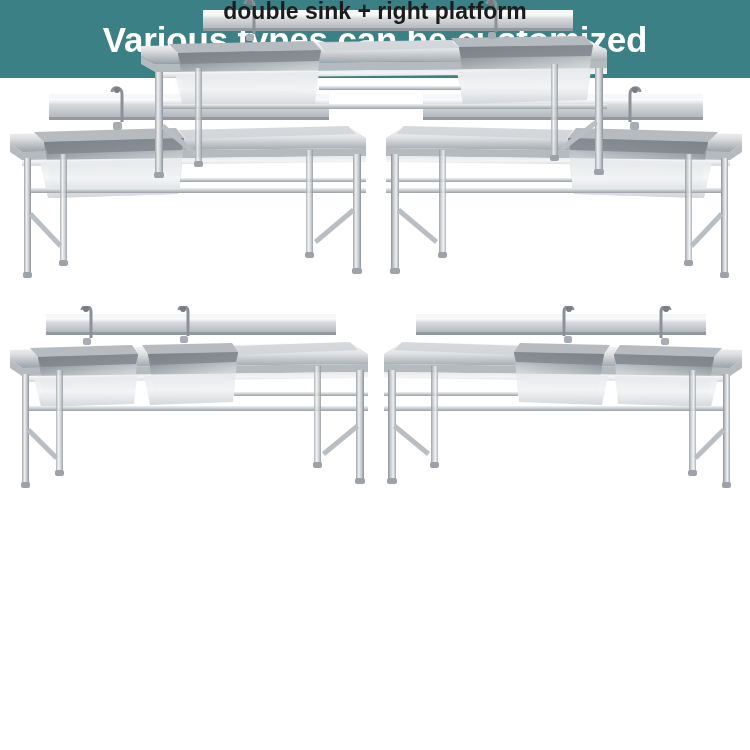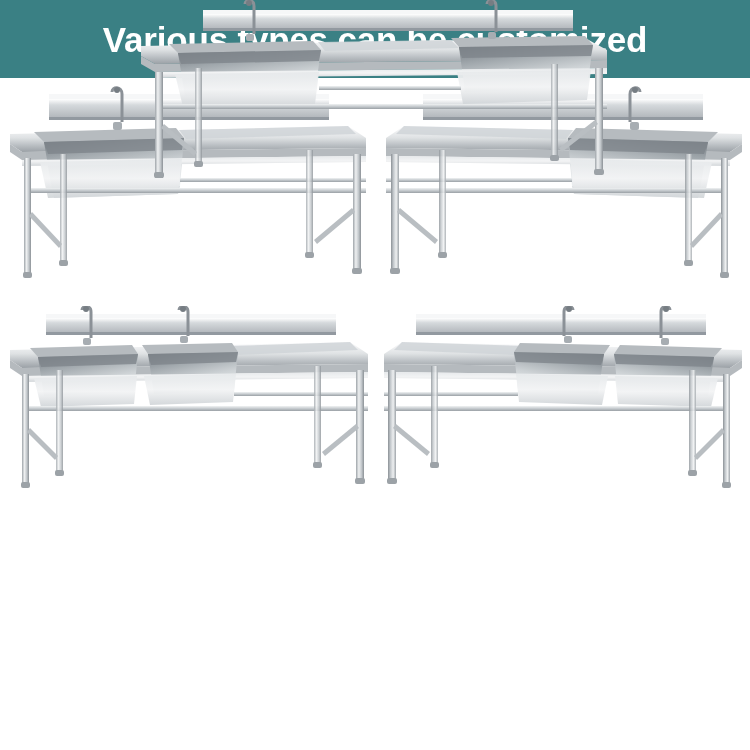--- a/index.html
+++ b/index.html
@@ -287,20 +287,21 @@
         <circle cx="82" cy="3" r="3" fill="#767d83"></circle>
         <rect x="79" y="32" width="8" height="7" rx="2" fill="#a7adb2"></rect>
       </g>
       <g>
         <path d="M175,4 C175,-1 184,-1 184,6 L184,30" stroke="#8b9197" stroke-width="3" fill="none"></path>
         <circle cx="179" cy="3" r="3" fill="#767d83"></circle>
         <rect x="176" y="30" width="8" height="7" rx="2" fill="#a7adb2"></rect>
       </g>
     </svg>
   </div>
+  <div class="caption" id="cap-3">double sink + right platform</div>
 
   <div class="cell" id="cell-4">
     <svg viewBox="0 0 370 195" width="370" height="195">
       <g transform="translate(370,0) scale(-1,1)">
         <g>
           <rect x="42" y="8" width="290" height="4" fill="#f6f7f8"></rect>
           <rect x="42" y="12" width="290" height="16" fill="url(#g1-splash)"></rect>
           <rect x="42" y="26" width="290" height="3" fill="#9299a0"></rect>
         </g>
         <g>

